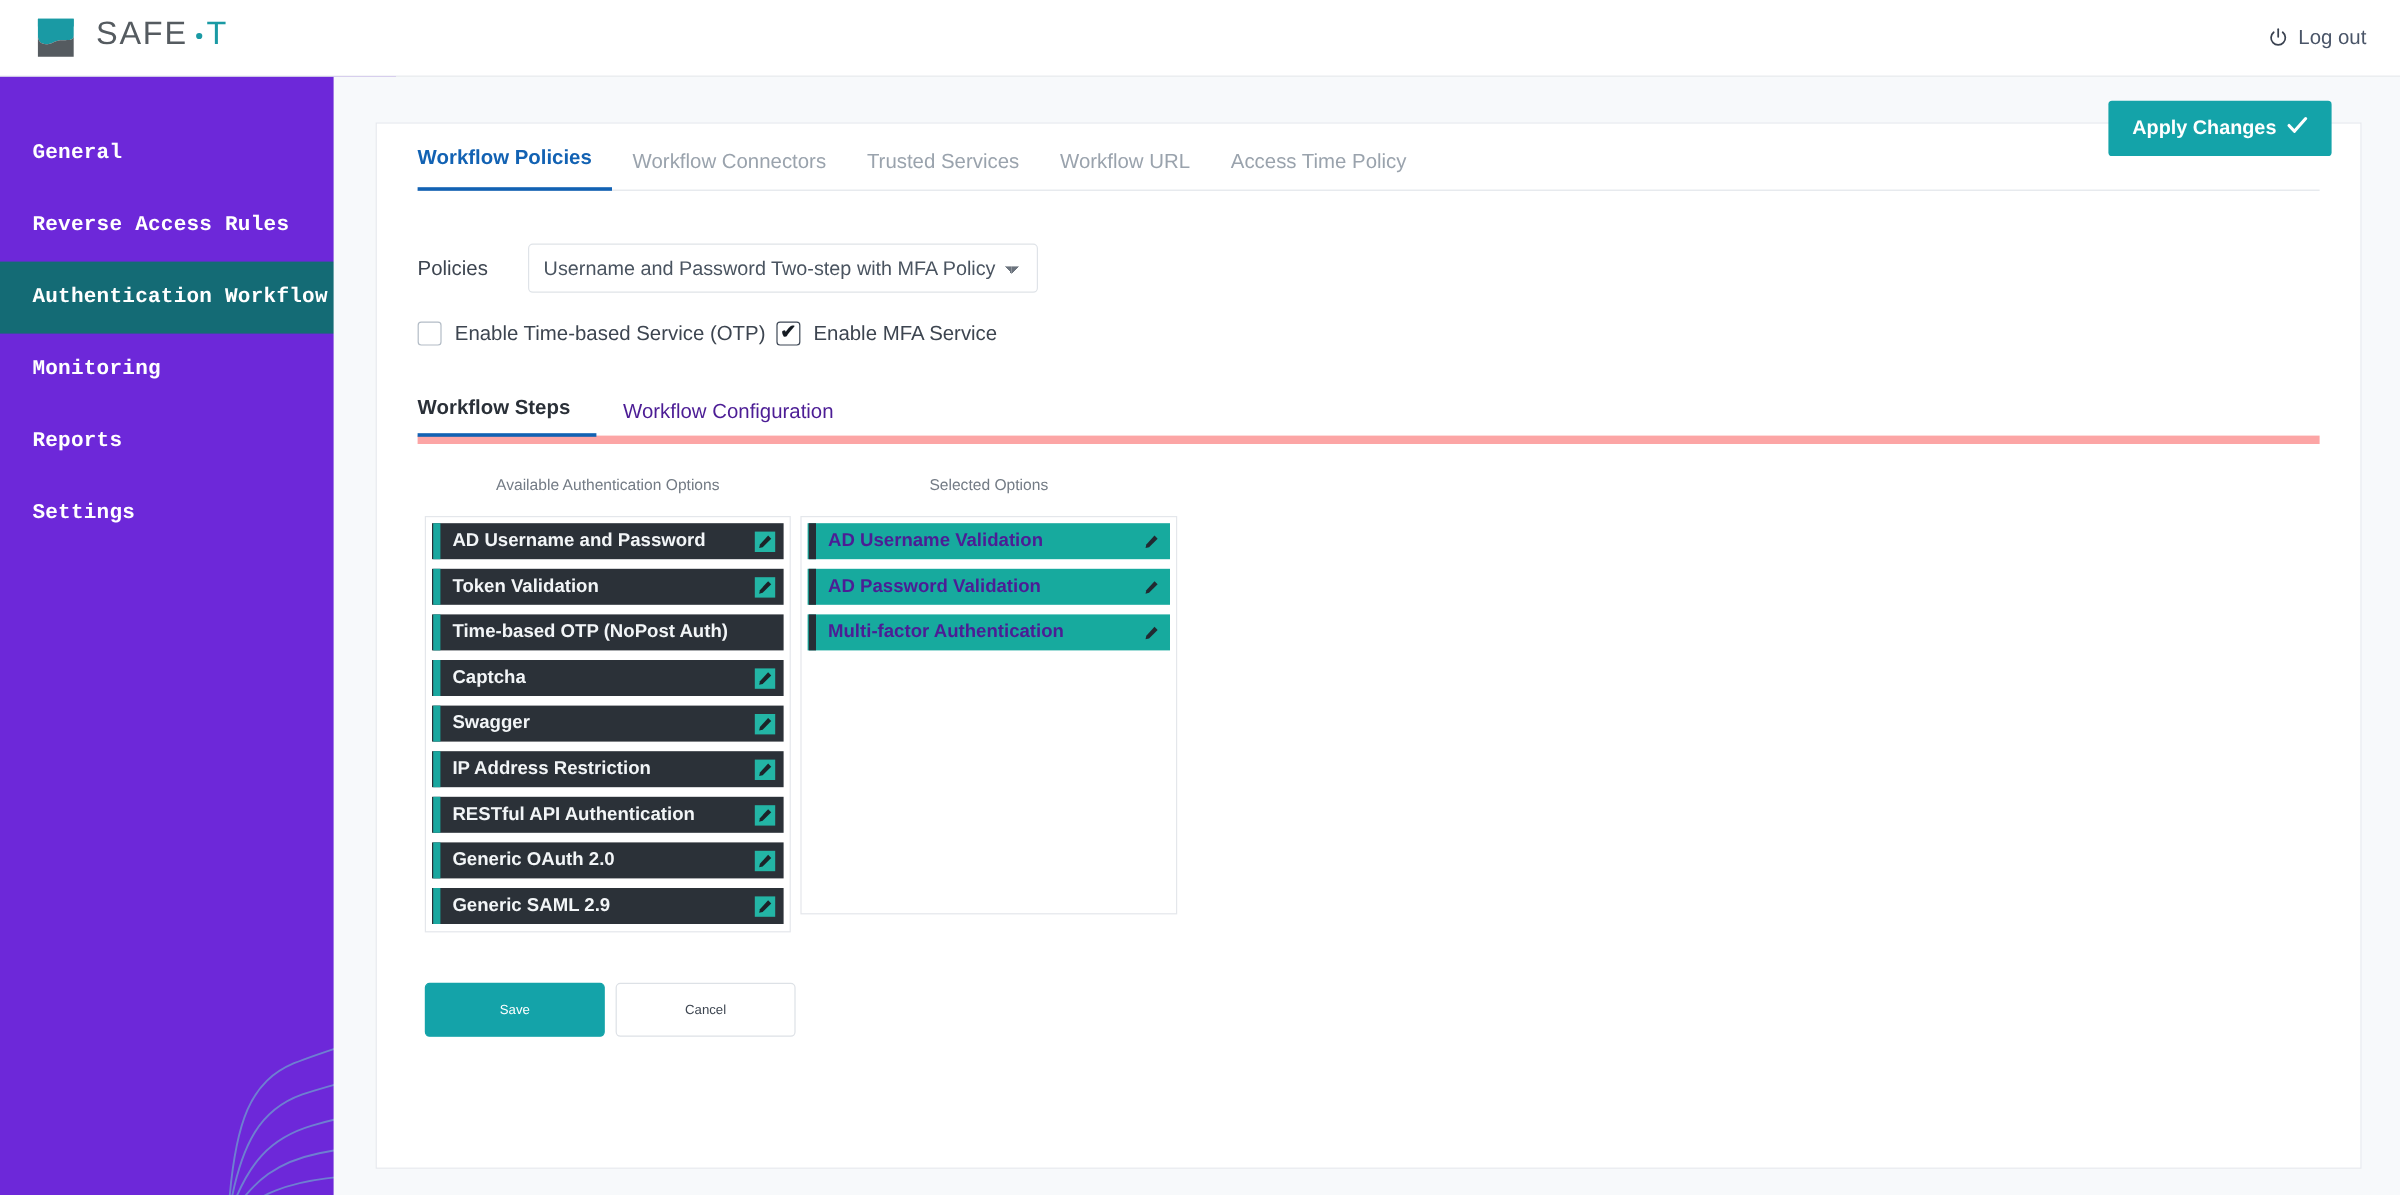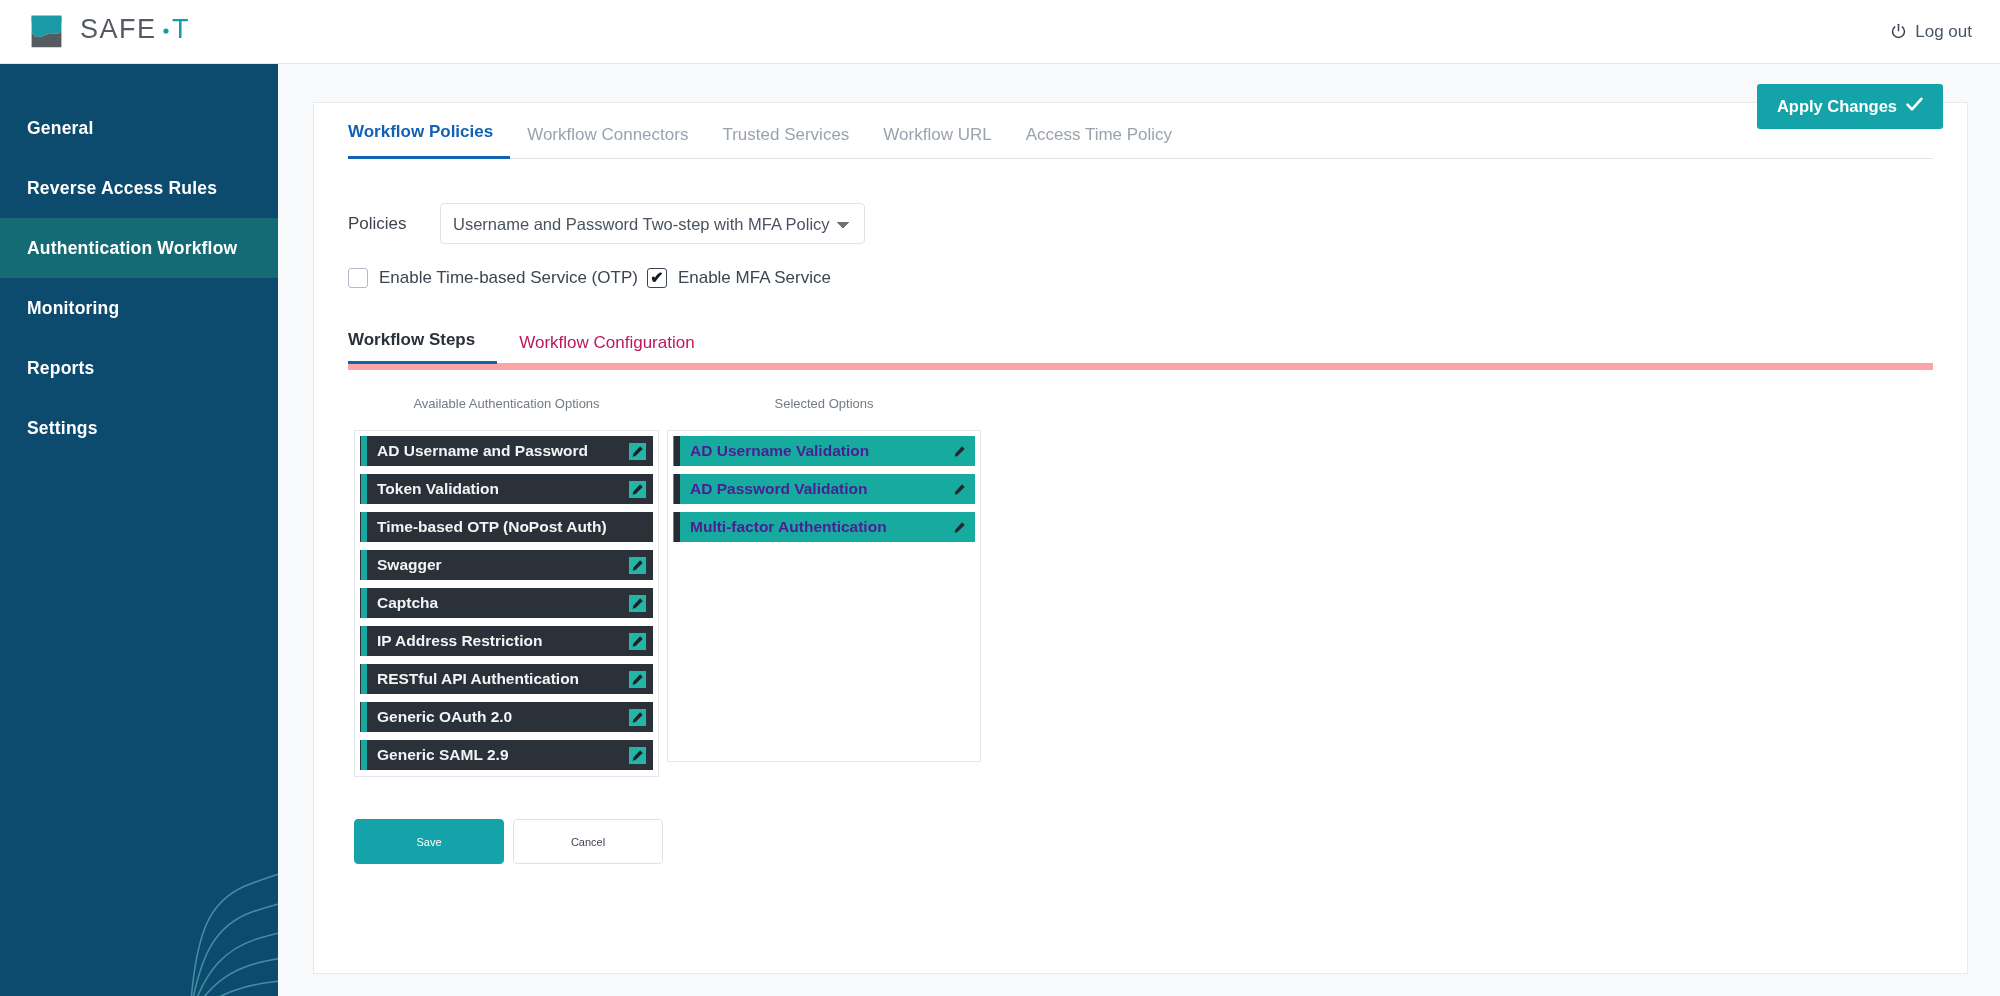--- a/index.html
+++ b/index.html
@@ -25,21 +25,21 @@
   .logout {
     display: flex; align-items: center; gap: 8px;
     padding-right: 28px; color: #4a5568; font-size: 17px;
     cursor: pointer; user-select: none;
   }
   .power-icon { width: 17px; height: 17px; display: block; }
 
   
   .sidebar {
     position: absolute; left: 0; top: 64px; width: 330px; height: 932px;
-    background: #0c4a6e; overflow: hidden;
+    background: #6d28d9; overflow: hidden; font-family: Liberation Mono, monospace;
   }
   .side-deco { position: absolute; right: -10px; bottom: -20px; opacity: .55; }
   .side-nav { position: relative; padding-top: 34px; }
   .side-item {
     height: 60px; display: flex; align-items: center;
     padding-left: 27px;
     color: #ffffff; font-size: 17.5px; font-weight: bold;
     letter-spacing: .2px; cursor: pointer; white-space: nowrap;
   }
   .side-item.active { background: #146b75; }
@@ -109,21 +109,21 @@
   .cbox .tick { font-size: 16px; color: #151b22; line-height: 1; font-weight: bold; }
   .cb-label { font-size: 17px; color: #3d4550; margin: 0 0 0 11px; white-space: nowrap; }
   .cb-gap { width: 9px; }
 
   
   .subtabs {
     display: flex; align-items: flex-end; margin-top: 40px;
     border-bottom: 7px solid #fca5a5; height: 42px;
   }
   .subtab {
-    font-size: 17px; color: #be185d; cursor: pointer;
+    font-size: 17px; color: #4c1d95; cursor: pointer;
     padding: 0 20px 11px 0; position: relative; top: 1px; white-space: nowrap;
   }
   .subtab.active { color: #2a3038; font-weight: bold; border-bottom: 3px solid #1262b3; padding-right: 22px; }
   .subtab:nth-child(2) { padding-left: 22px; }
 
   
   .lists { display: flex; margin-top: 26px; padding-left: 6px; }
   .col { display: flex; flex-direction: column; }
   .col-head {
     font-size: 13px; color: #737b85; text-align: center;
@@ -332,33 +332,33 @@
               </div>
 
               <div class="item dark">
                 <span class="bar"></span>
                 <span class="txt">Time-based OTP (NoPost Auth)</span>
                 <span class="edit"></span>
               </div>
 
               <div class="item dark">
                 <span class="bar"></span>
+                <span class="txt">Captcha</span>
+                <span class="edit">
+                  <span class="edit-box">
+                    <svg class="pencil" viewBox="0 0 16 16">
+                        <path d="M11.2 1.6 L14.4 4.8 L5.6 13.6 L2 14.4 L2.8 10.8 Z" fill="#1c2228"></path>
+                      </svg>
+                  </span>
+                </span>
+              </div>
+
+              <div class="item dark">
+                <span class="bar"></span>
                 <span class="txt">Swagger</span>
-                <span class="edit">
-                  <span class="edit-box">
-                    <svg class="pencil" viewBox="0 0 16 16">
-                        <path d="M11.2 1.6 L14.4 4.8 L5.6 13.6 L2 14.4 L2.8 10.8 Z" fill="#1c2228"></path>
-                      </svg>
-                  </span>
-                </span>
-              </div>
-
-              <div class="item dark">
-                <span class="bar"></span>
-                <span class="txt">Captcha</span>
                 <span class="edit">
                   <span class="edit-box">
                     <svg class="pencil" viewBox="0 0 16 16">
                         <path d="M11.2 1.6 L14.4 4.8 L5.6 13.6 L2 14.4 L2.8 10.8 Z" fill="#1c2228"></path>
                       </svg>
                   </span>
                 </span>
               </div>
 
               <div class="item dark">

